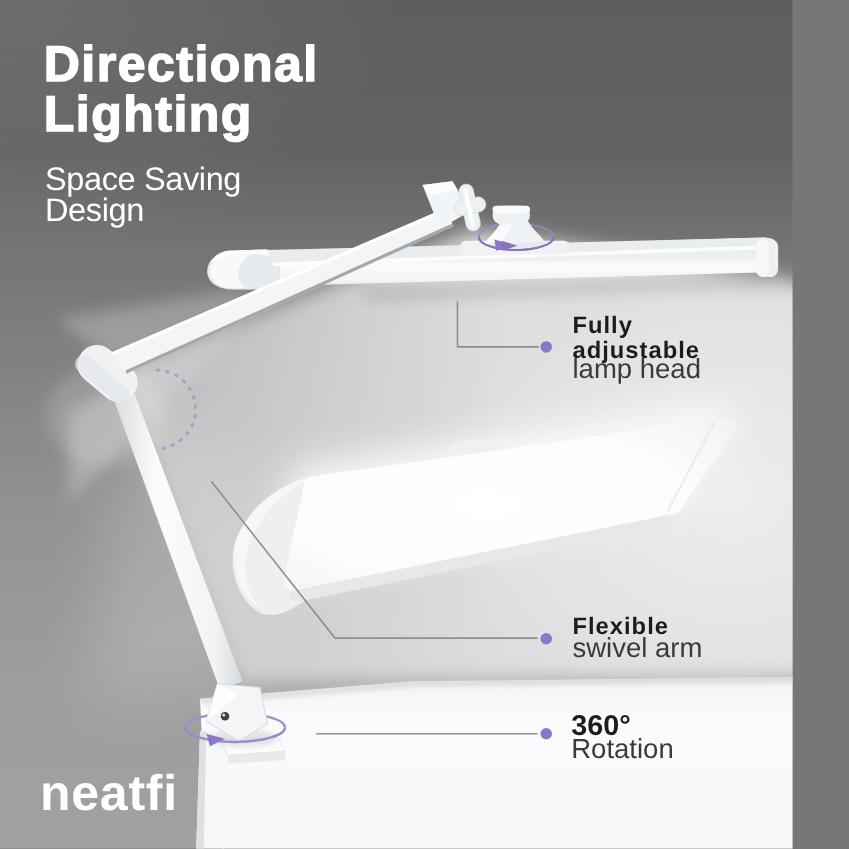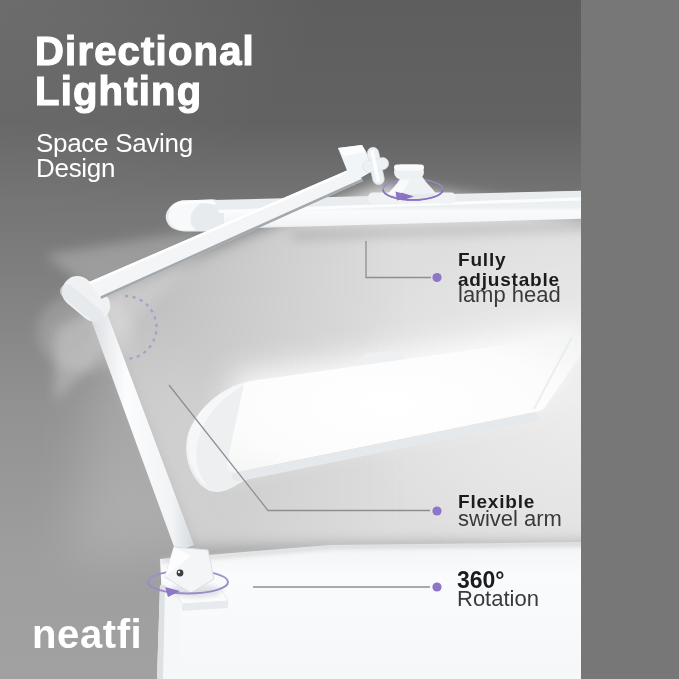--- a/index.html
+++ b/index.html
@@ -1,16 +1,16 @@
 <!DOCTYPE html>
 <html><head>
 <meta charset="utf-8">
 <style>
   html,body{margin:0;padding:0;background:#777;}
-  #stage{position:relative;width:581px;height:679px;overflow:hidden;font-family:"Liberation Sans",sans-serif;}
+  #stage{position:relative;width:634px;height:679px;overflow:hidden;font-family:"Liberation Sans",sans-serif;}
 </style>
 </head>
 <body>
 <div id="stage">
 <svg width="679" height="679" viewBox="0 0 679 679" xmlns="http://www.w3.org/2000/svg">
 <defs>
   <linearGradient id="bgbase" x1="0" y1="0" x2="0" y2="1">
     <stop offset="0" stop-color="#5e5e5e"></stop>
     <stop offset="0.18" stop-color="#626262"></stop>
     <stop offset="0.30" stop-color="#757575"></stop>

